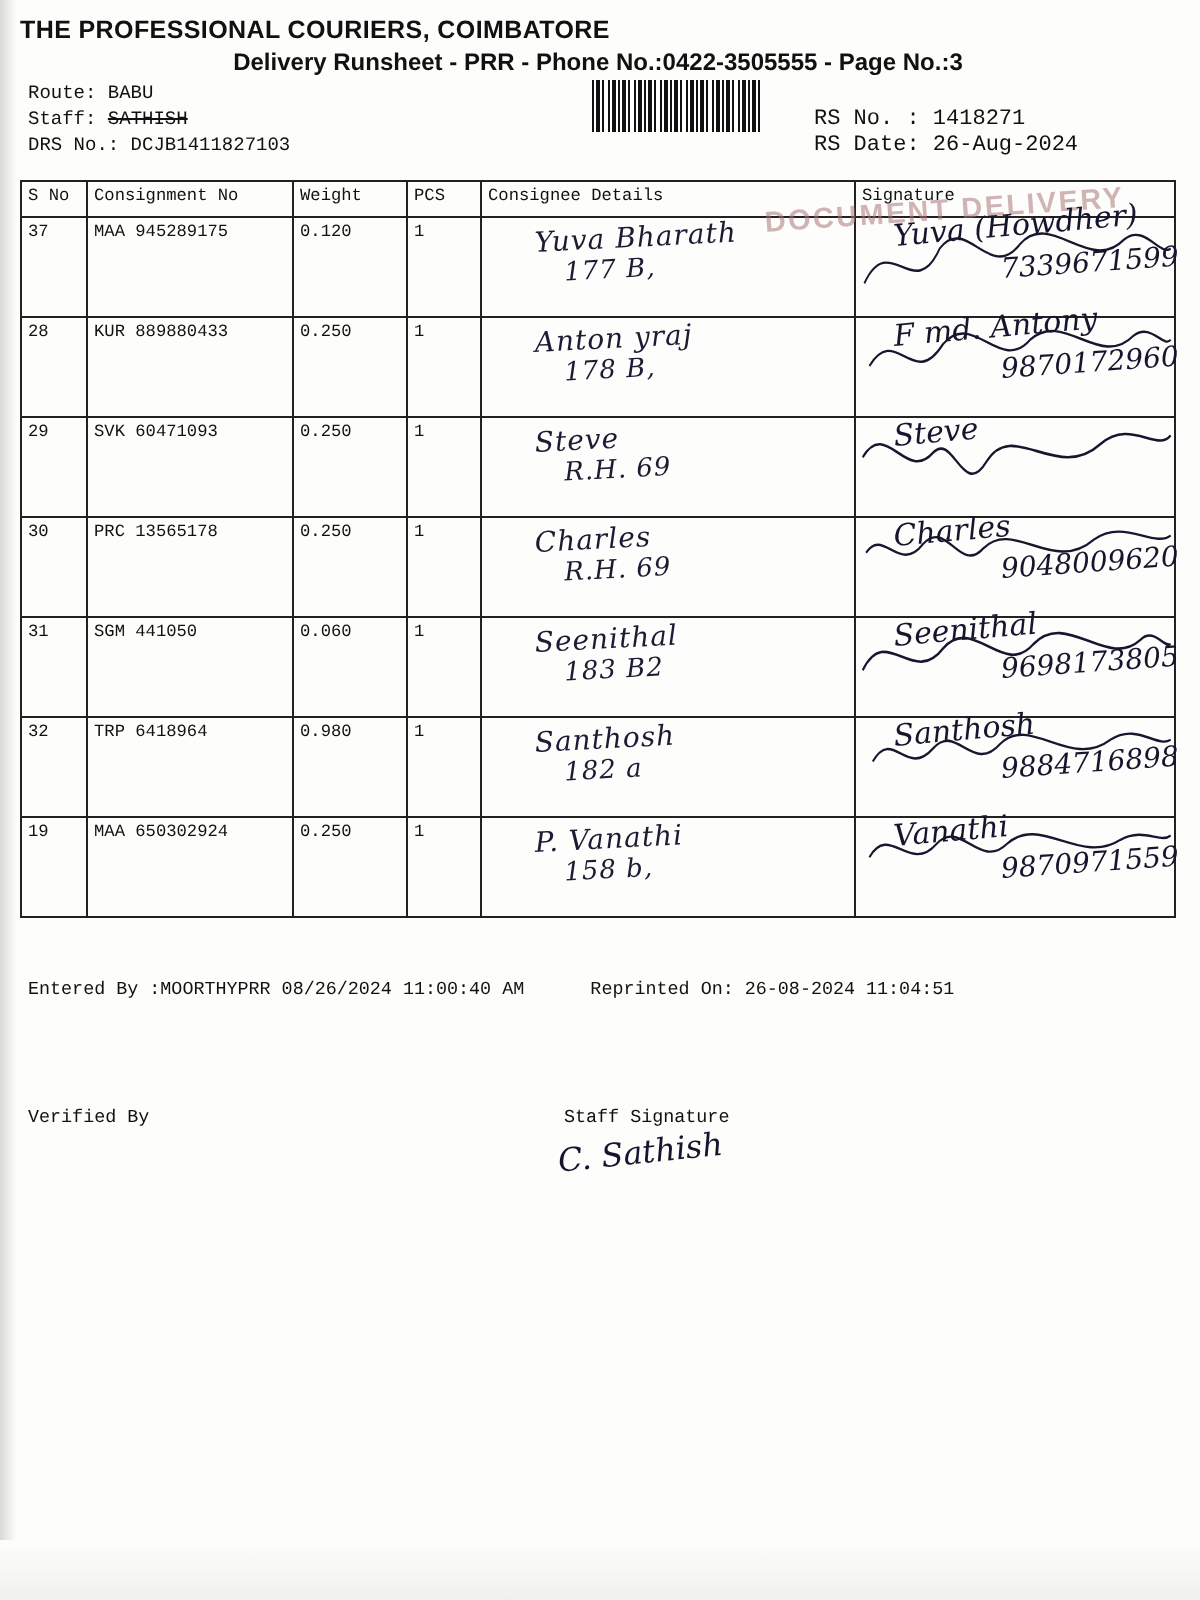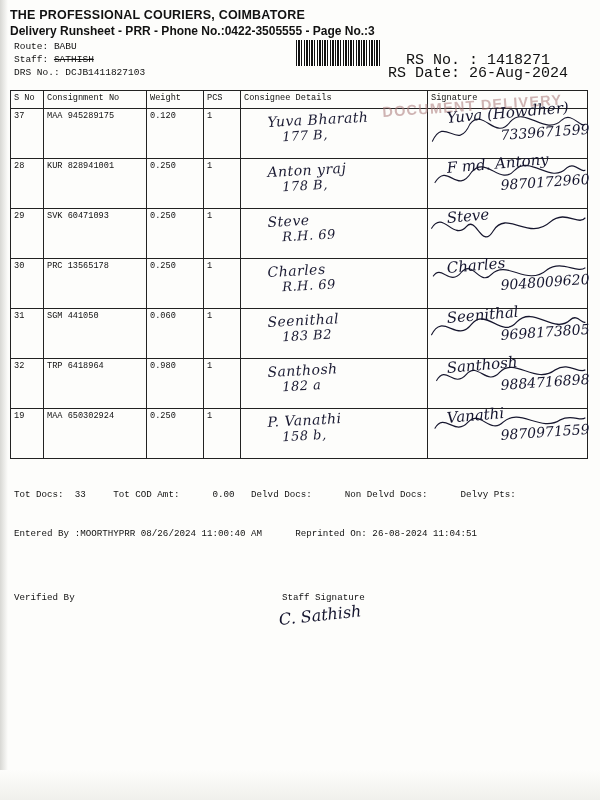--- a/index.html
+++ b/index.html
@@ -42,20 +42,21 @@
   }
 
   .title {
     font-family: "Liberation Sans", sans-serif;
     font-weight: bold;
     font-size: 12.5px;
     letter-spacing: 0.2px;
     margin-bottom: 2px;
   }
   .subtitle {
+    text-align: center;
     font-family: "Liberation Sans", sans-serif;
     font-weight: bold;
     font-size: 12px;
     margin-bottom: 2px;
   }
 
   .meta {
     position: relative;
     height: 48px;
     font-size: 9.5px;
@@ -66,25 +67,24 @@
     left: 4px;
     top: 0;
   }
   .meta-left div { white-space: pre; }
   .strike-name {
     text-decoration: line-through;
     text-decoration-thickness: 1px;
   }
   .meta-right {
     position: absolute;
-    left: 378px;
+    left: 397px;
     top: 14px;
-    font-size: 15px;
+    font-size: 11px;
     line-height: 13px;
-    text-align: center;
   }
   .barcode {
     position: absolute;
     left: 286px;
     top: 0px;
     width: 84px;
     height: 26px;
     background: repeating-linear-gradient(
       to right,
       #111 0px, #111 1px, #fff 1px, #fff 2px,
@@ -281,21 +281,21 @@
             <svg class="squiggle" viewBox="0 0 190 45" preserveAspectRatio="none">
               <path d="M5,30 C20,5 35,40 50,14 C66,-2 80,30 98,12 C116,-4 140,26 160,10 C172,2 182,18 188,14" fill="none" stroke="#16162e" stroke-width="1.1"></path>
             </svg>
             <span class="sign-hand">Yuva (Howdher)</span>
             <span class="sign-phone">7339671599</span>
           </td>
         </tr>
 
         <tr>
           <td class="row-cell">28</td>
-          <td class="row-cell">KUR 828941001</td>
+          <td class="row-cell">KUR 889880433</td>
           <td class="row-cell">0.250</td>
           <td class="row-cell">1</td>
           <td class="row-cell">
             <span class="hand cons-hand">
               <span>Anton yraj</span>
               <span class="l2">178 B,</span>
             </span>
           </td>
           <td class="row-cell">
             <svg class="squiggle" viewBox="0 0 190 45" preserveAspectRatio="none">
@@ -402,21 +402,20 @@
               <path d="M8,18 C20,2 32,26 48,12 C62,0 74,24 90,12 C110,-2 134,22 158,10 C172,4 182,12 188,8" fill="none" stroke="#16162e" stroke-width="1.1"></path>
             </svg>
             <span class="sign-hand">Vanathi</span>
             <span class="sign-phone">9870971559</span>
           </td>
         </tr>
       </tbody>
     </table>
 
     <div class="totals">
-      <div class="tline">Tot Docs:  33     Tot COD Amt:      0.00   Delvd Docs:      Non Delvd Docs:      Delvy Pts:</div>
       <div class="tline">Entered By :MOORTHYPRR 08/26/2024 11:00:40 AM      Reprinted On: 26-08-2024 11:04:51</div>
     </div>
 
     <div class="footer">
       <span class="verified">Verified By</span>
       <span class="staff-sign-label">Staff Signature</span>
       <span class="staff-sign-hand">C. Sathish</span>
     </div>
 
   </div>

